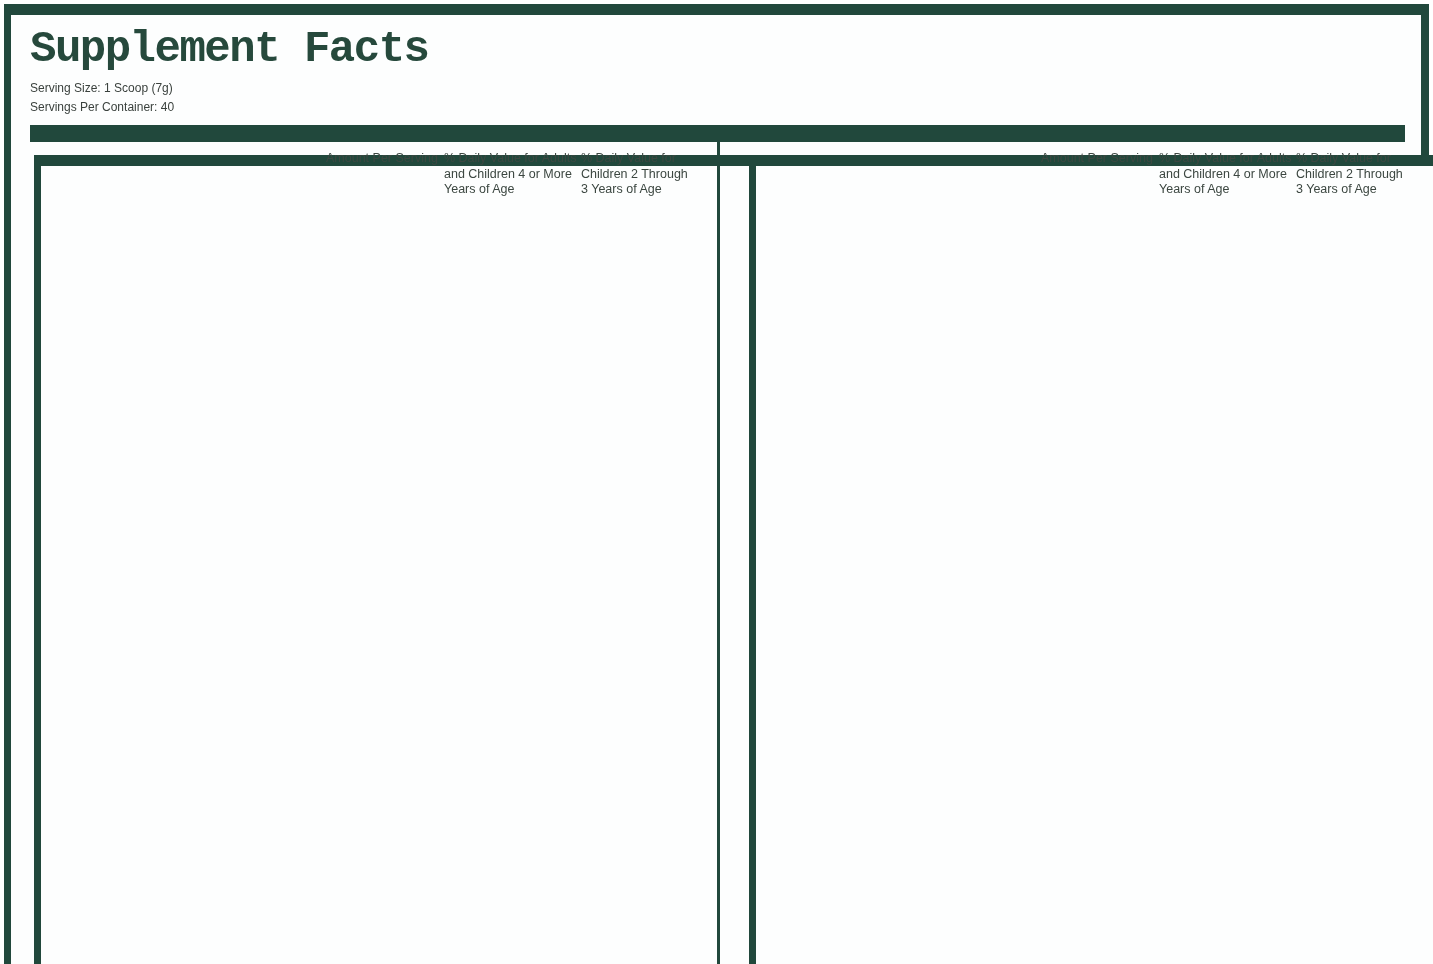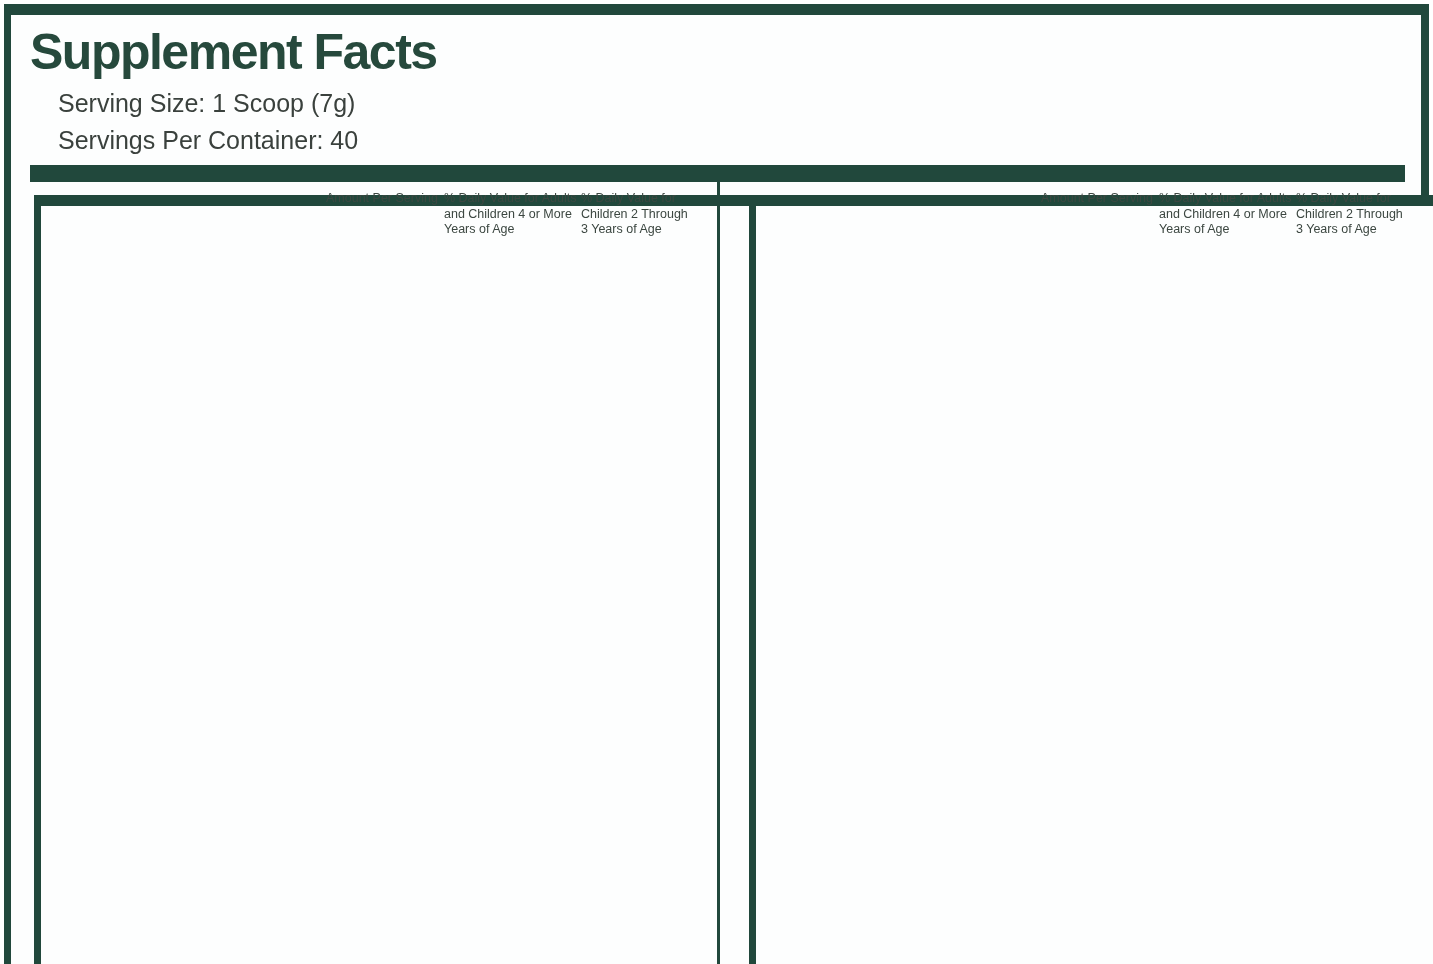--- a/index.html
+++ b/index.html
@@ -18,33 +18,33 @@
     width:1425px;
     margin:4px;
     background:#fdfefe;
     border-style:solid;
     border-color:var(--green);
     border-width:11px 8px 12px 7px;
     min-height:948px;
   }
   .head{padding:12px 0 0 19px;}
   .title{
-    font-size:50px;
+    font-size:44px;
     line-height:1.02;
     font-weight:700;
     letter-spacing:-1.5px;
     color:#26493c;
     margin-bottom:9px;
+    font-family:Liberation Mono, monospace;
   }
   .serv{
-    font-size:25px;
+    font-size:12px;
     line-height:1.3;
     margin-top:4px;
     color:#3a413d;
-    margin-left:28px;
   }
   .topbar{
     height:17px;
     background:var(--green);
     margin:9px 16px 0 19px;
   }
   .cols{
     margin:0 16px 0 19px;
     display:grid;
     grid-template-columns:687px 3px 685px;

